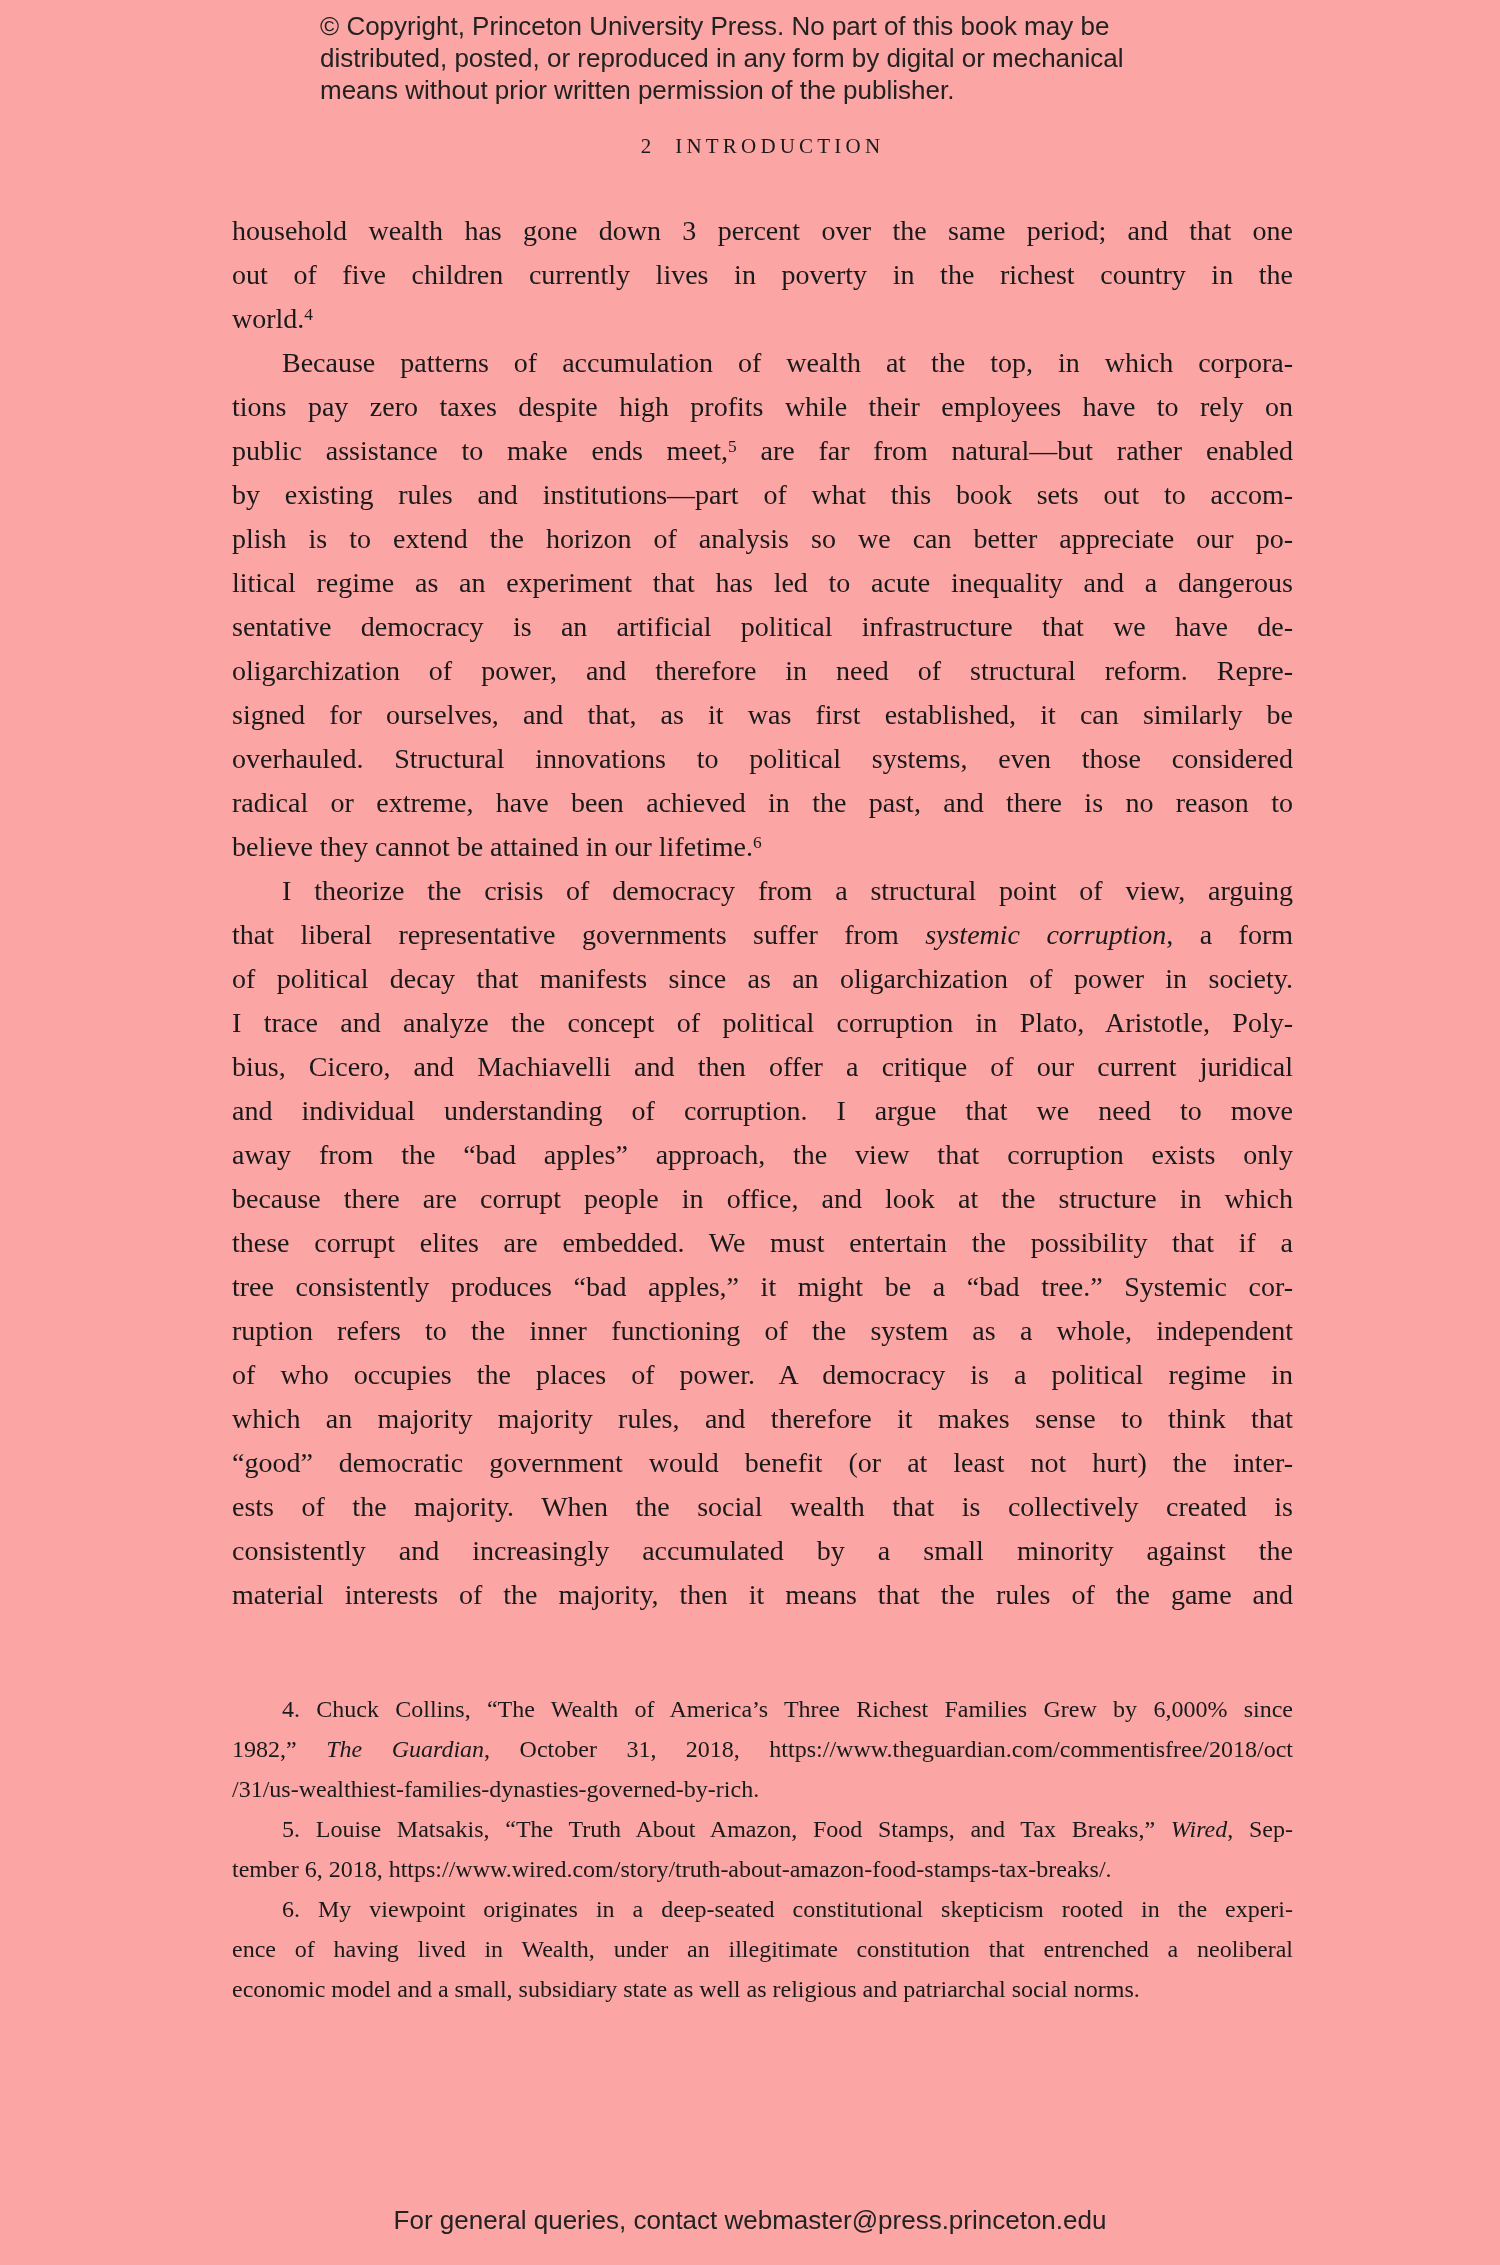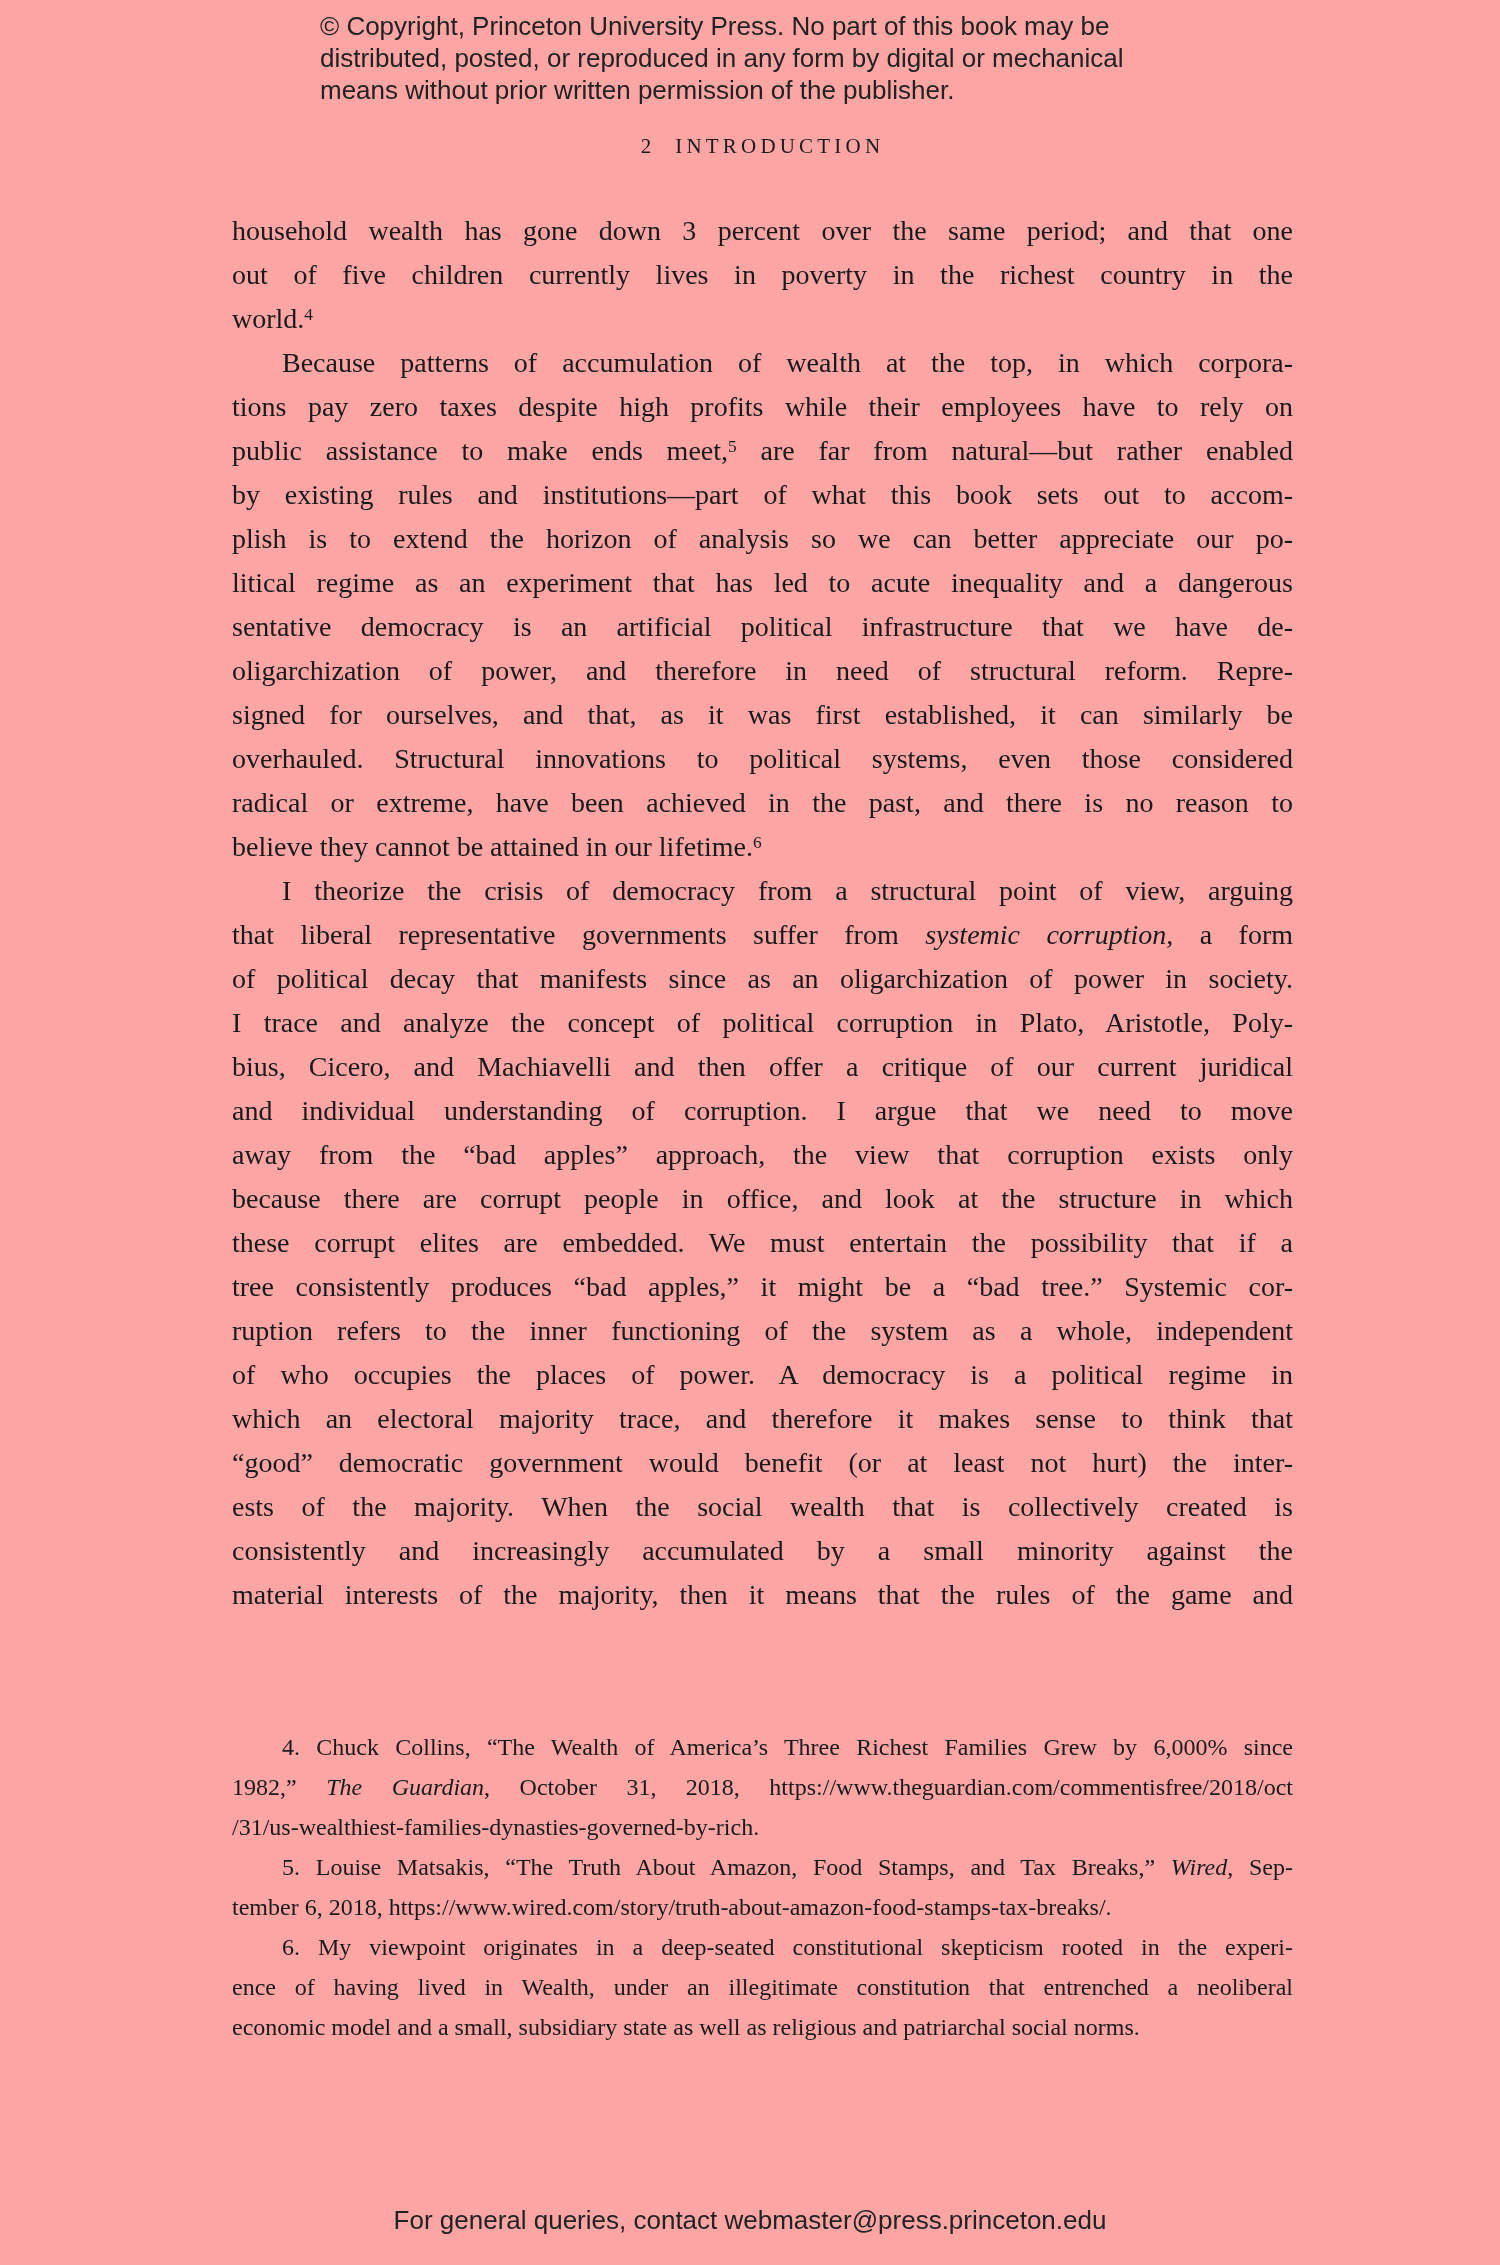--- a/index.html
+++ b/index.html
@@ -43,21 +43,20 @@
     font-size: 28px;
     line-height: 44px;
   }
   .footnotes {
     position: absolute;
     left: 232px;
     top: 1689px;
     width: 1061px;
     font-size: 24px;
     line-height: 40px;
-    margin-top: 38px;
   }
   .line {
     text-align: justify;
     text-align-last: justify;
   }
   .line.end { text-align-last: left; }
   .line.indent { text-indent: 50px; }
   .line sup {
     font-size: 0.62em;
     line-height: 0;
@@ -114,21 +113,21 @@
       <div class="line">of political decay that manifests since as an oligarchization of power in society.</div>
       <div class="line">I trace and analyze the concept of political corruption in Plato, Aristotle, Poly-</div>
       <div class="line">bius, Cicero, and Machiavelli and then offer a critique of our current juridical</div>
       <div class="line">and individual understanding of corruption. I argue that we need to move</div>
       <div class="line">away from the “bad apples” approach, the view that corruption exists only</div>
       <div class="line">because there are corrupt people in office, and look at the structure in which</div>
       <div class="line">these corrupt elites are embedded. We must entertain the possibility that if a</div>
       <div class="line">tree consistently produces “bad apples,” it might be a “bad tree.” Systemic cor-</div>
       <div class="line">ruption refers to the inner functioning of the system as a whole, independent</div>
       <div class="line">of who occupies the places of power. A democracy is a political regime in</div>
-      <div class="line">which an electoral majority trace, and therefore it makes sense to think that</div>
+      <div class="line">which an majority majority rules, and therefore it makes sense to think that</div>
       <div class="line">“good” democratic government would benefit (or at least not hurt) the inter-</div>
       <div class="line">ests of the majority. When the social wealth that is collectively created is</div>
       <div class="line">consistently and increasingly accumulated by a small minority against the</div>
       <div class="line">material interests of the majority, then it means that the rules of the game and</div>
     </div>
 
   <div class="footnotes">
       <div class="line indent">4. Chuck Collins, “The Wealth of America’s Three Richest Families Grew by 6,000% since</div>
       <div class="line">1982,” <i>The Guardian</i>, October 31, 2018, https://www.theguardian.com/commentisfree/2018/oct</div>
       <div class="line end">/31/us-wealthiest-families-dynasties-governed-by-rich.</div>

